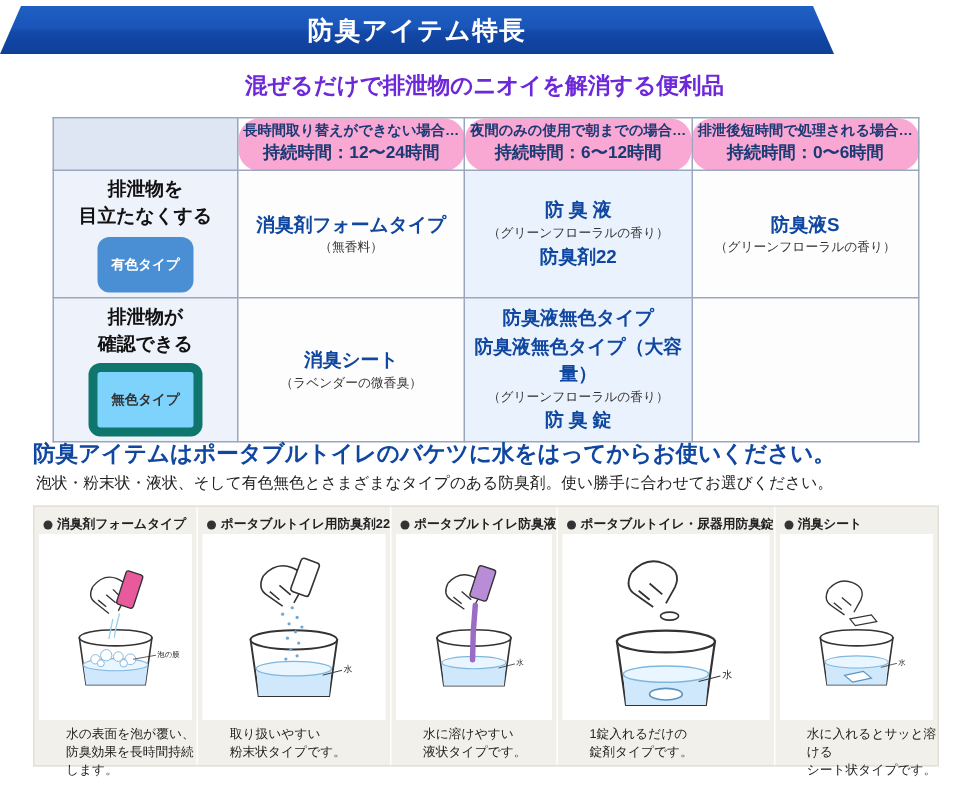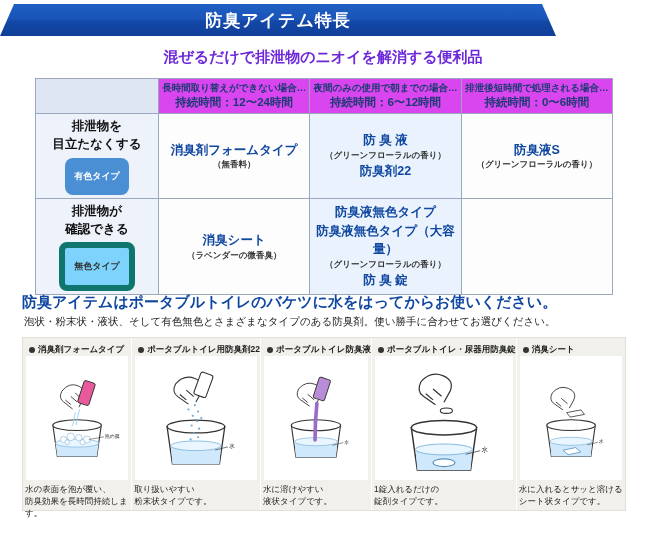--- a/index.html
+++ b/index.html
@@ -38,36 +38,36 @@
     border-collapse:collapse;
     table-layout:fixed;
   }
   .tbl td{
     border:1px solid #9aa7bd;
     text-align:center;vertical-align:middle;
     padding:3px 2px;
   }
   .hdr-blank{background:#dfe6f3;width:118px;}
   .hdr{
-    background:#d946ef;font-size:9.5px;color:#1b3a73;line-height:1.35;
-    font-weight:bold;padding:4px 3px;
+    background:#f9a8d4;font-size:9.5px;color:#1b3a73;line-height:1.35;
+    font-weight:bold;padding:4px 3px;border-radius:14px;
   }
   .hdr .big{font-size:11.5px;font-weight:bold;}
   .rowlab{
     background:#eef2fa;font-size:12.5px;font-weight:bold;color:#111;line-height:1.45;
     padding:8px 3px;
   }
   .pill{
     display:inline-block;margin-top:4px;padding:12px 9px;border-radius:8px;
     font-size:9px;font-weight:bold;color:#fff;background:#4a8fd4;
   }
   .pill.gray{background:#7dd3fc;color:#333;border:6px solid #0f766e;}
   .c1{background:#fdfdfd;}
   .cell-main{font-size:12.5px;font-weight:bold;color:#1047a0;line-height:1.5;}
-  .cell-sub{font-size:8.5px;font-weight:bold;color:#333;}
+  .cell-sub{font-size:8.5px;font-weight:normal;color:#333;}
   .blue-bg{background:#eaf3fd;}
 
   
   .sec2-title{
     position:absolute;left:22px;top:293px;width:610px;
     font-size:15px;font-weight:bold;color:#1047a0;letter-spacing:0px;
   }
   .sec2-desc{
     position:absolute;left:24px;top:315px;width:610px;
     font-size:10.5px;color:#222;
@@ -86,21 +86,21 @@
   .col .chd{
     font-size:8.5px;color:#222;font-weight:bold;white-space:nowrap;
     margin-left:6px;
   }
   .col .chd .dot{
     display:inline-block;width:6px;height:6px;border-radius:50%;
     background:#333;margin-right:3px;vertical-align:middle;
   }
   .cap{
     position:absolute;left:0;top:146px;width:100%;
-    font-size:8.5px;color:#222;line-height:1.4;padding-left:2px;box-sizing:border-box;
+    font-size:8.5px;color:#222;line-height:1.4;padding-left:21px;box-sizing:border-box;
   }
   .col-art-wrap{position:absolute;left:3px;right:3px;top:18px;bottom:30px;background:#fff;}
   svg{display:block;}
 </style>
 </head>
 <body>
 
 <div class="banner">
   <span class="corner l"></span>
   <span class="corner r"></span>

